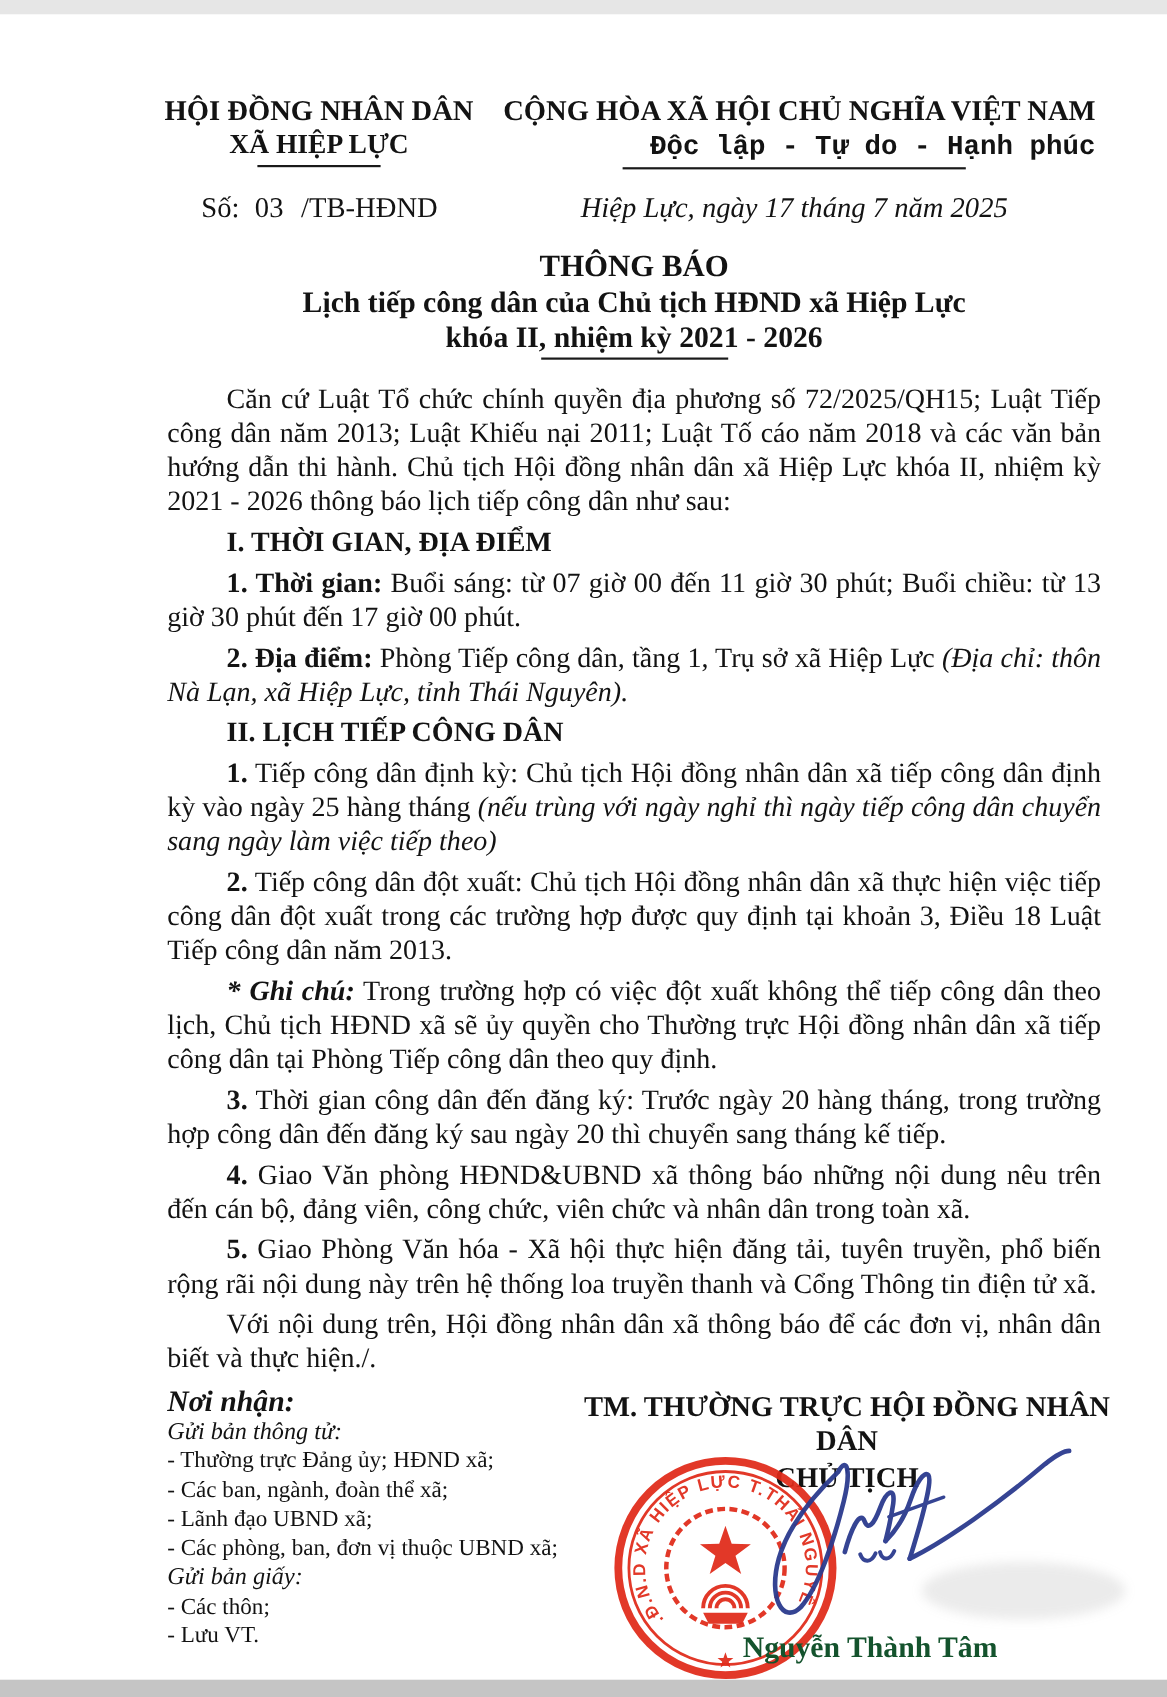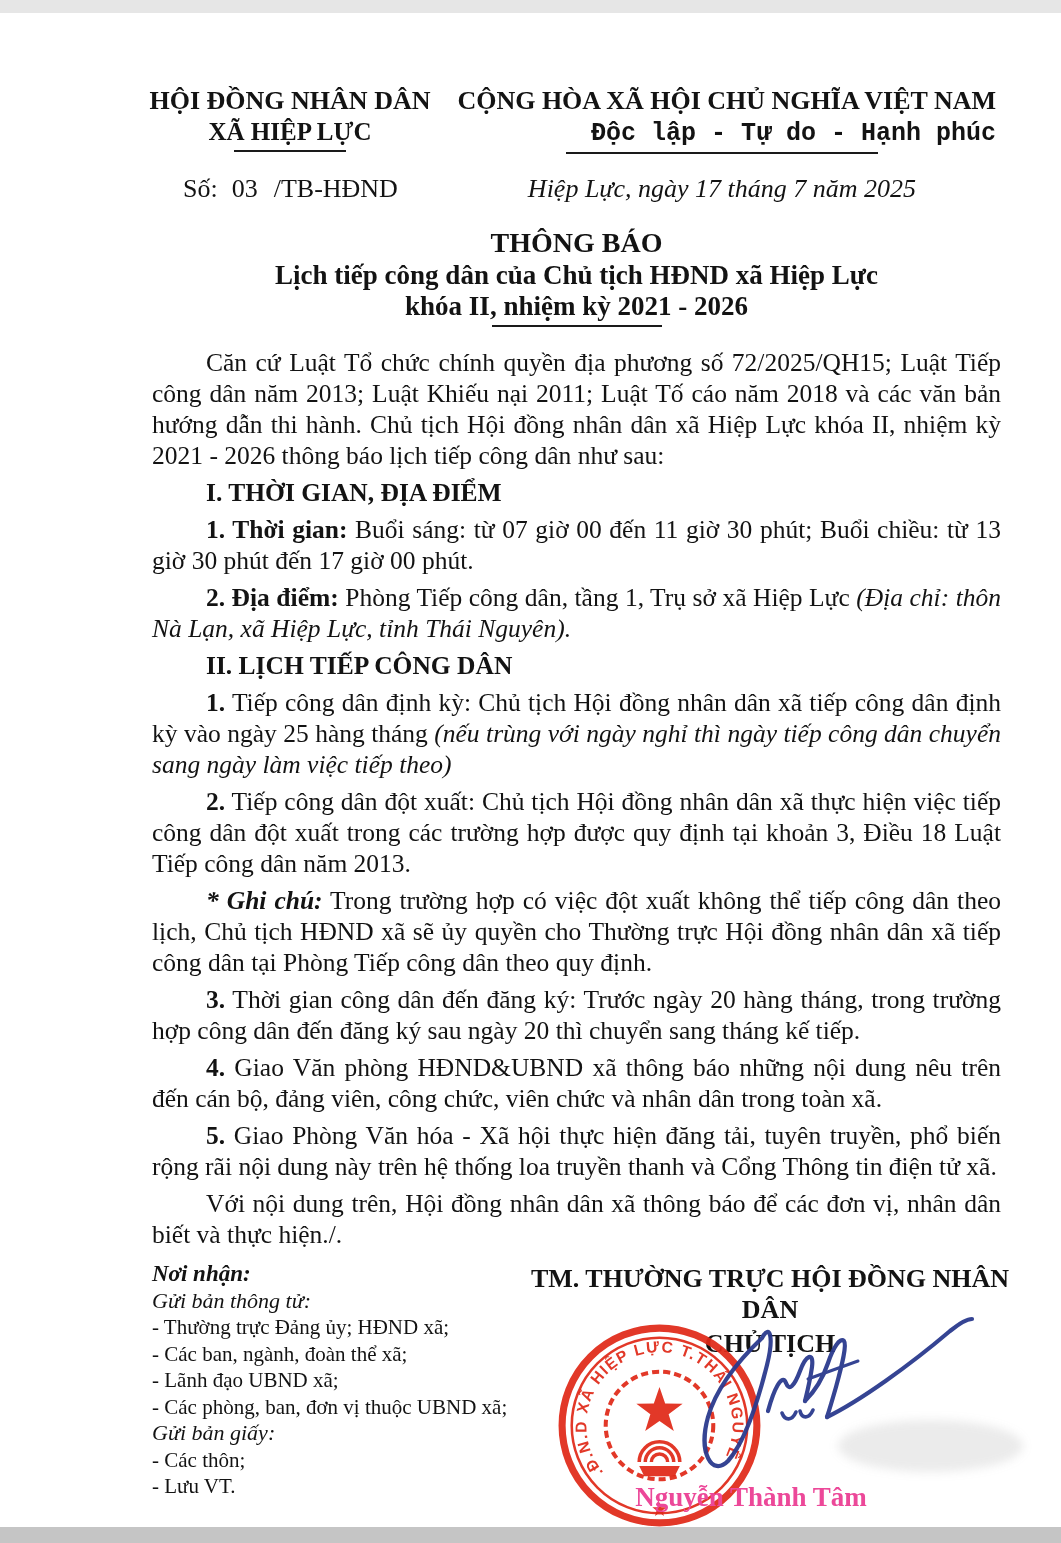--- a/index.html
+++ b/index.html
@@ -30,33 +30,33 @@
   .rule.title-rule{width:170px;margin-top:3px;border-top-width:2px;}
 
   .body{position:absolute;left:152px;top:347px;width:849px;font-size:25.5px;line-height:31px;
         text-align:justify;}
   .body p{margin:0 0 6px 0;text-indent:54px;}
   .body p.h{font-weight:bold;text-align:left;}
   .body b{font-weight:bold;}
   .body i{font-style:italic;}
 
   .recipients{position:absolute;left:152px;top:1261px;font-size:21px;line-height:26.5px;}
-  .recipients .head{font-weight:bold;font-style:italic;font-size:23px;}
+  .recipients .head{font-weight:bold;font-style:italic;font-size:27px;}
   .recipients .sub{font-style:italic;font-size:22px;}
 
   .authority{position:absolute;left:520px;top:1263px;width:500px;text-align:center;font-weight:bold;}
   .authority .a1{font-size:26px;line-height:31px;}
   .authority .a2{font-size:26px;line-height:31px;margin-top:3px;}
 
   .seal-wrap{position:absolute;left:556px;top:1322px;width:208px;height:208px;}
   .smudge{position:absolute;left:838px;top:1420px;width:185px;height:52px;border-radius:50%;
           background:rgba(110,110,110,0.14);filter:blur(5px);}
   .sig-wrap{position:absolute;left:650px;top:1293px;width:362px;height:186px;}
-  .signer-name{position:absolute;left:516px;top:1482px;width:470px;text-align:center;
-               font-weight:bold;font-size:27px;color:#ec4899;}
+  .signer-name{position:absolute;left:556px;top:1482px;width:470px;text-align:center;
+               font-weight:bold;font-size:27px;color:#14532d;}
 </style>
 </head>
 <body>
 
 <div class="page">
   <div class="bar top"></div>
 
   <div class="hdr-left">
     <div class="org1">HỘI ĐỒNG NHÂN DÂN</div>
     <div class="org2">XÃ HIỆP LỰC</div>

